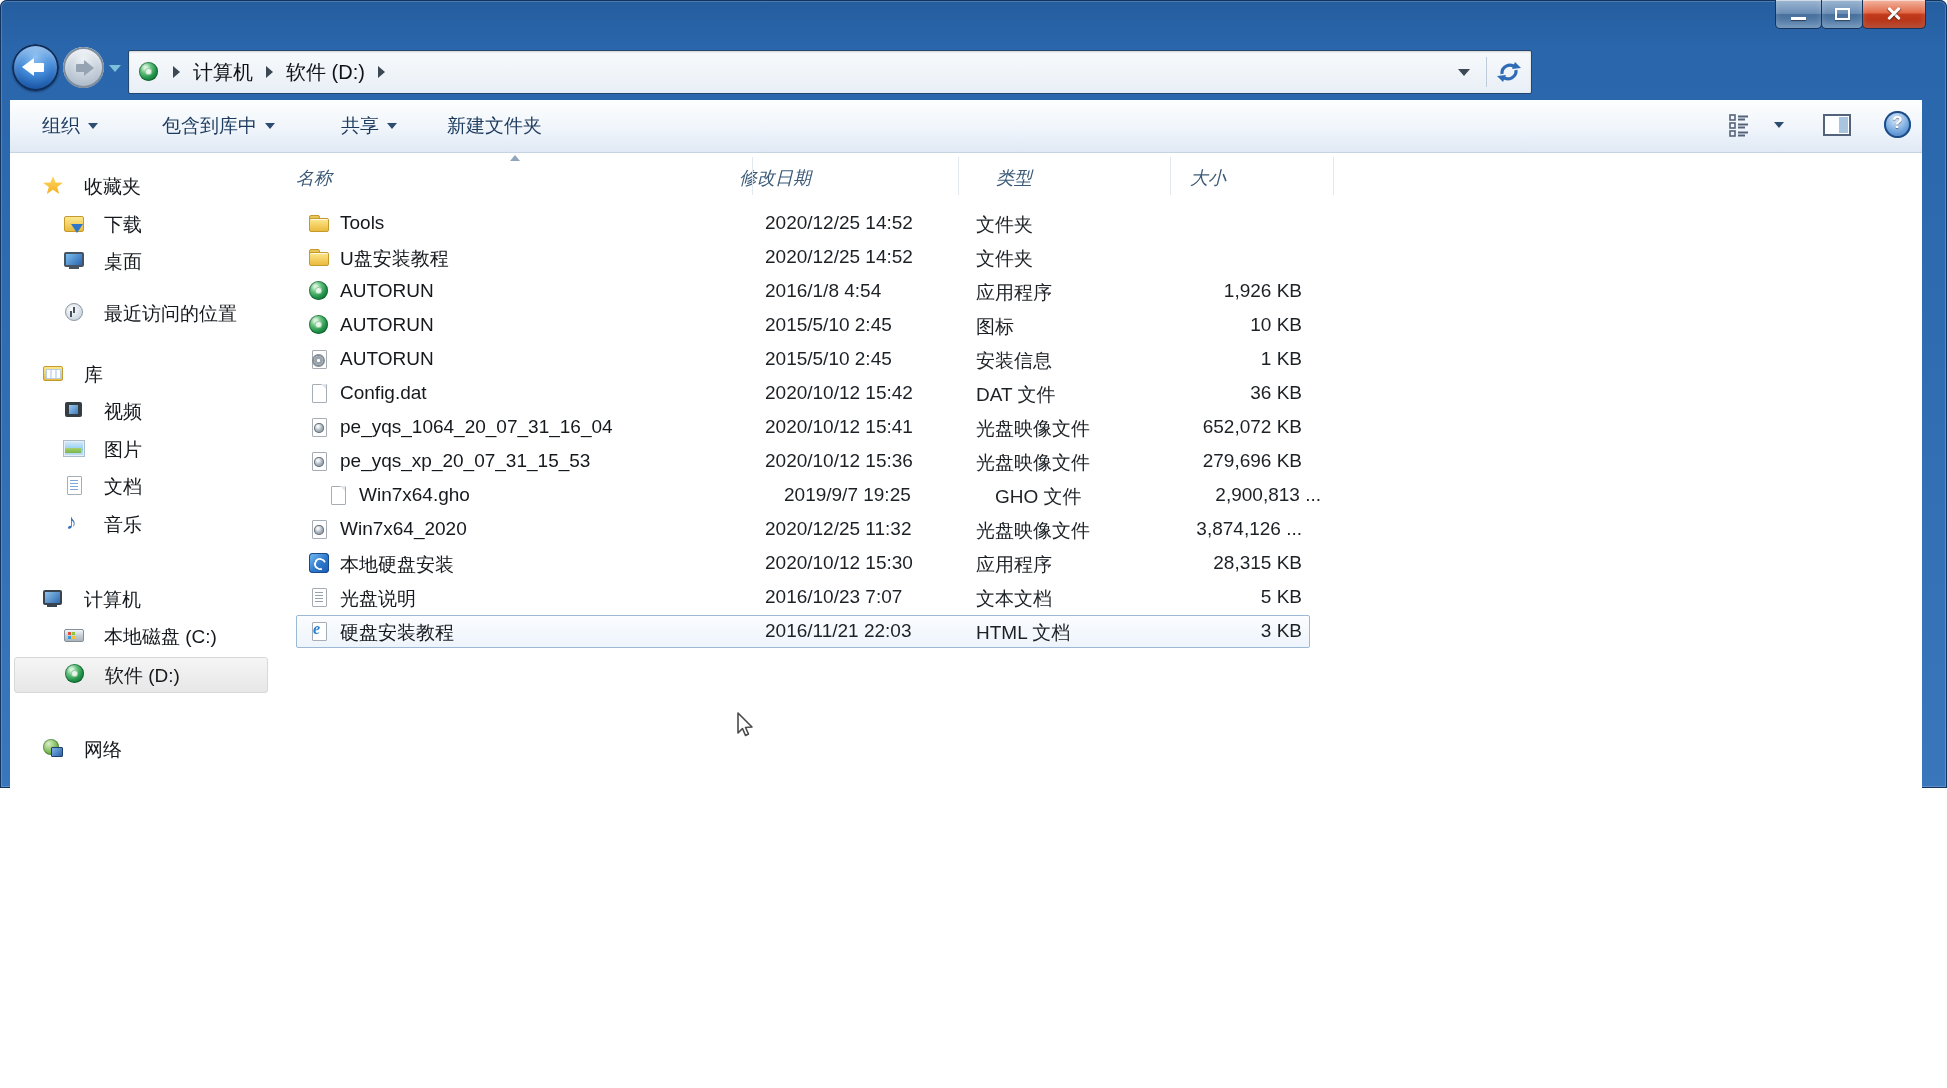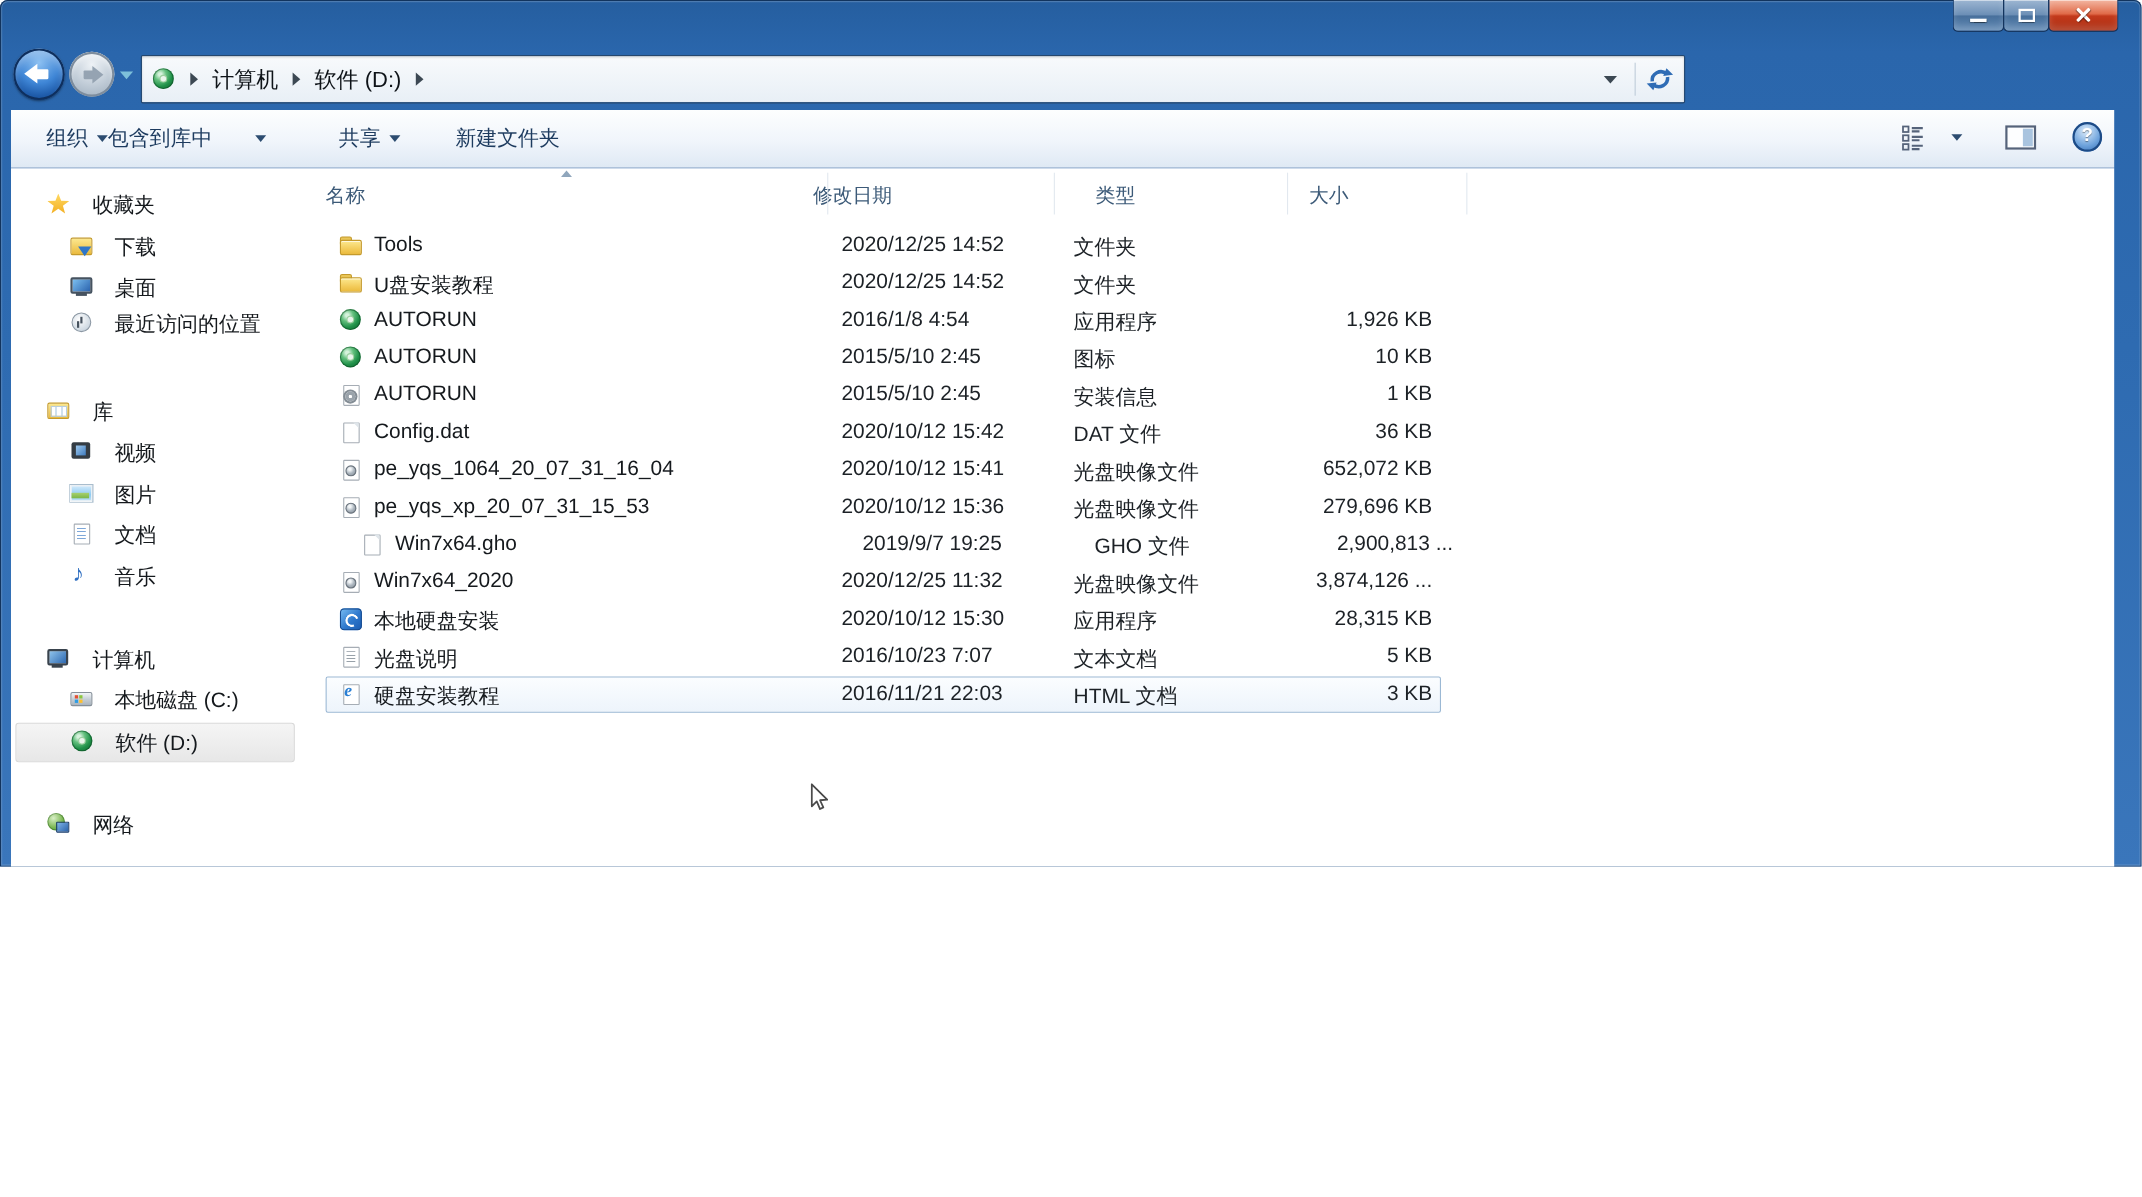--- a/index.html
+++ b/index.html
@@ -62,21 +62,21 @@
      background:linear-gradient(180deg,#f2f7fb,#e1ebf4);border-top:1px solid #cdd9e5;}
   .status-text{position:absolute;left:142px;top:1006px;font-size:21px;color:#1d3a5a;}
 
   
   .side-item{position:absolute;left:14px;width:252px;height:34px;}
   .side-item.sel{background:linear-gradient(180deg,#f5f5f5,#e7e7e7);border:1px solid #d8d8d8;border-radius:3px;}
   .side-item .icx{position:absolute;top:5px;}
   .side-item .lbl{position:absolute;top:5px;font-size:19px;color:#15191d;white-space:nowrap;}
 
   
-  .hdr-label{position:absolute;top:166px;font-size:18px;color:#3c5a78;}
+  .hdr-label{position:absolute;top:166px;font-size:18px;color:#3c5a78;font-style:italic;}
   .hsep{position:absolute;top:157px;width:1px;height:38px;background:#e2e8ef;}
   .sort-arrow{position:absolute;left:510px;top:155px;width:0;height:0;border-left:5px solid transparent;border-right:5px solid transparent;border-bottom:6px solid #90a6bc;}
   .frow{position:absolute;left:0;width:1912px;height:34px;font-size:19px;color:#15191d;}
   .frow .selbox{position:absolute;left:296px;top:0;width:1012px;height:31px;border:1px solid #9bb8d4;border-radius:2px;
       background:linear-gradient(180deg,#fbfdff,#edf4fb);}
   .frow .icx{position:absolute;left:308px;top:5px;}
   .frow .nm{position:absolute;left:340px;top:5px;white-space:nowrap;}
   .frow .c-date{position:absolute;left:765px;top:5px;color:#1c2126;}
   .frow .c-type{position:absolute;left:976px;top:5px;color:#1c2126;}
   .frow .c-size{position:absolute;left:1150px;top:5px;width:152px;text-align:right;color:#1c2126;}
@@ -162,21 +162,21 @@
       </svg>
     </span>
   </div>
 
 
   <div class="toolbar">
     <span class="tb-item" style="margin-left:32px;">
       <span>组织</span>
         <span class="tb-caret"></span>
     </span>
-    <span class="tb-item" style="gap:31px;">
+    <span class="tb-item" style="margin-left:64px;">
       <span>包含到库中</span>
         <span class="tb-caret"></span>
     </span>
     <span class="tb-item" style="margin-left:66px;">
       <span>共享</span>
         <span class="tb-caret"></span>
     </span>
     <span class="tb-item" style="margin-left:50px;">
       <span>新建文件夹</span>
     </span>
@@ -212,21 +212,21 @@
       <span class="lbl" style="left: 70px;">收藏夹</span>
     </div>
       <div class="side-item" style="top: 206.5px;">
       <span class="icx ic-downloads" style="left: 49px;"></span>
       <span class="lbl" style="left: 90px;">下载</span>
     </div>
       <div class="side-item" style="top: 244px;">
       <span class="icx ic-desktop" style="left: 49px;"></span>
       <span class="lbl" style="left: 90px;">桌面</span>
     </div>
-      <div class="side-item" style="top: 277px;">
+      <div class="side-item" style="top: 296px;">
       <span class="icx ic-recent" style="left: 49px;"></span>
       <span class="lbl" style="left: 90px;">最近访问的位置</span>
     </div>
       <div class="side-item" style="top: 356.5px;">
       <span class="icx ic-lib" style="left: 28px;"></span>
       <span class="lbl" style="left: 70px;">库</span>
     </div>
       <div class="side-item" style="top: 394px;">
       <span class="icx ic-videos" style="left: 49px;"></span>
       <span class="lbl" style="left: 90px;">视频</span>

